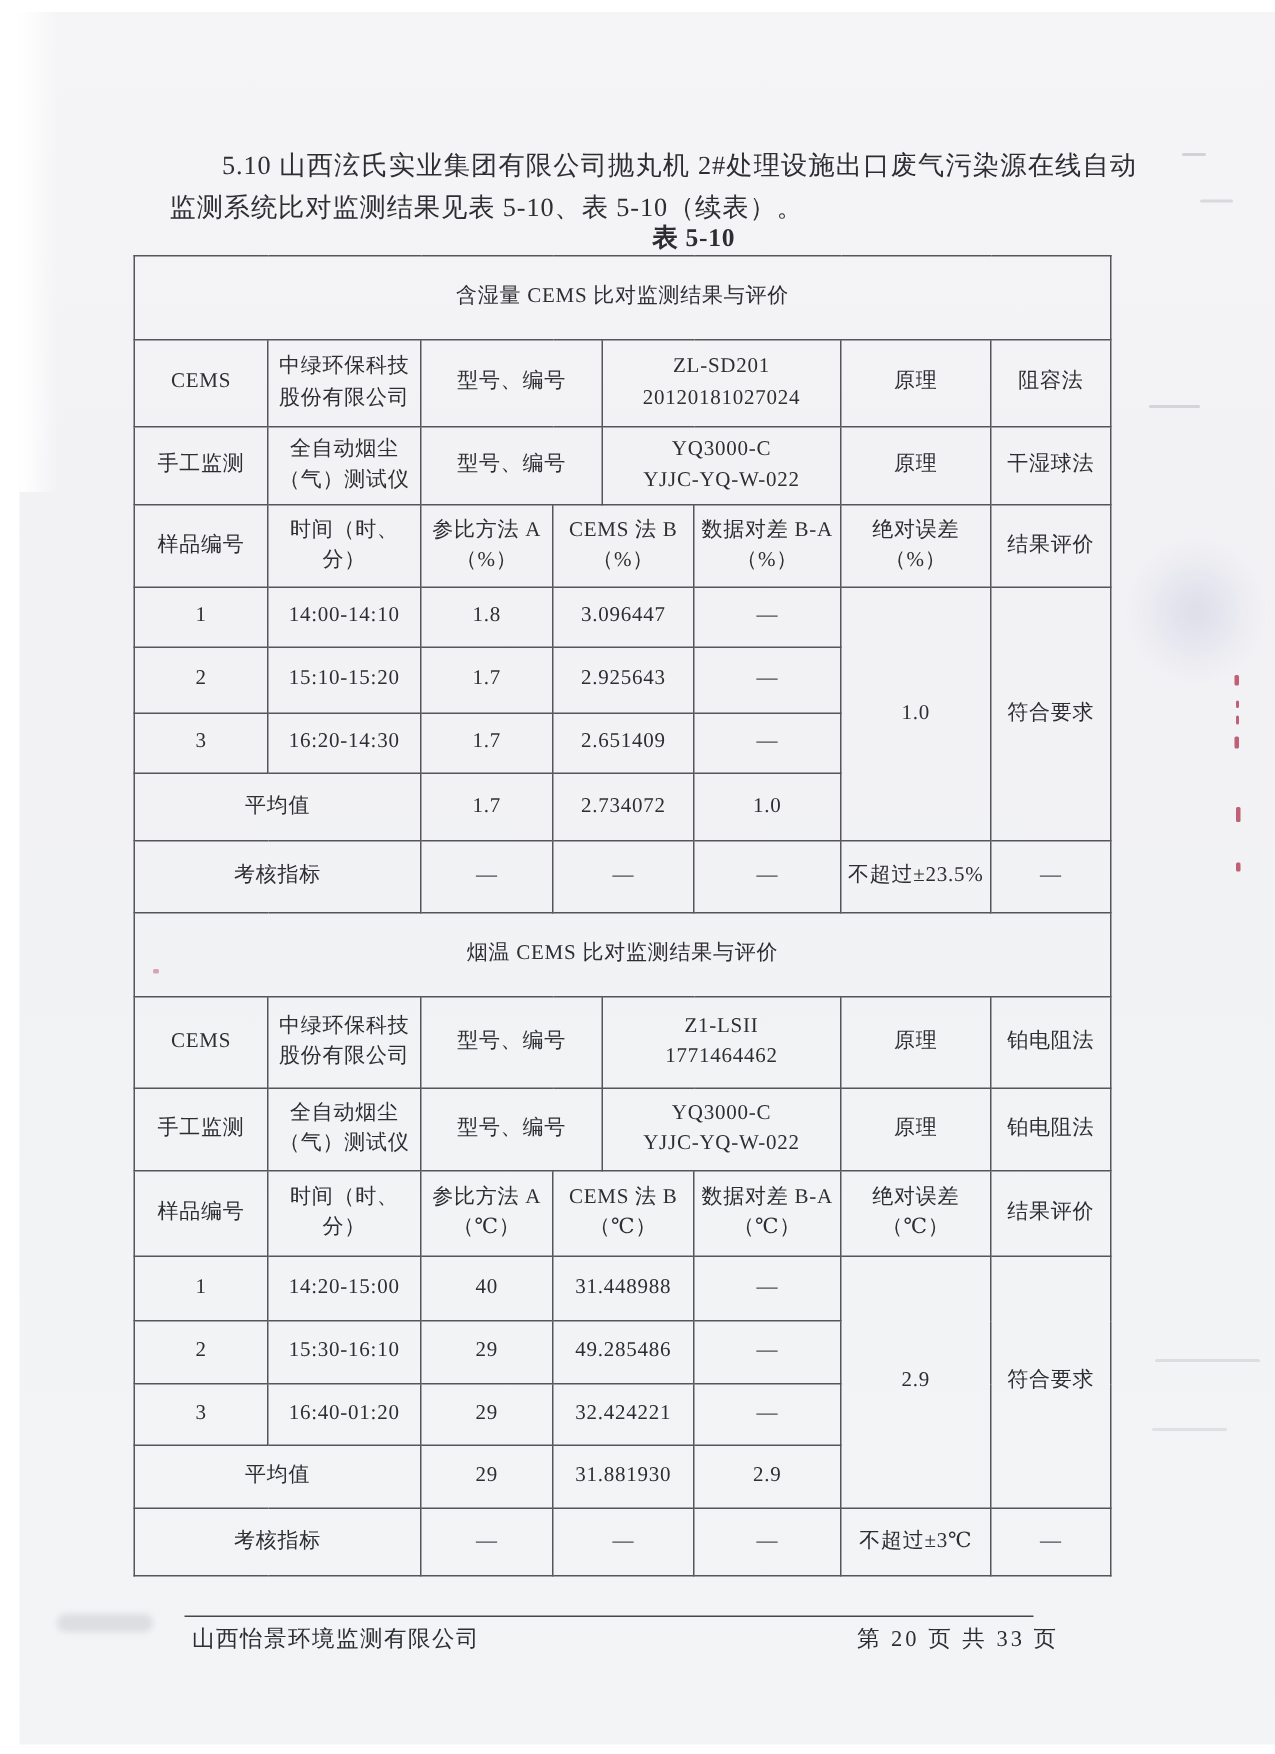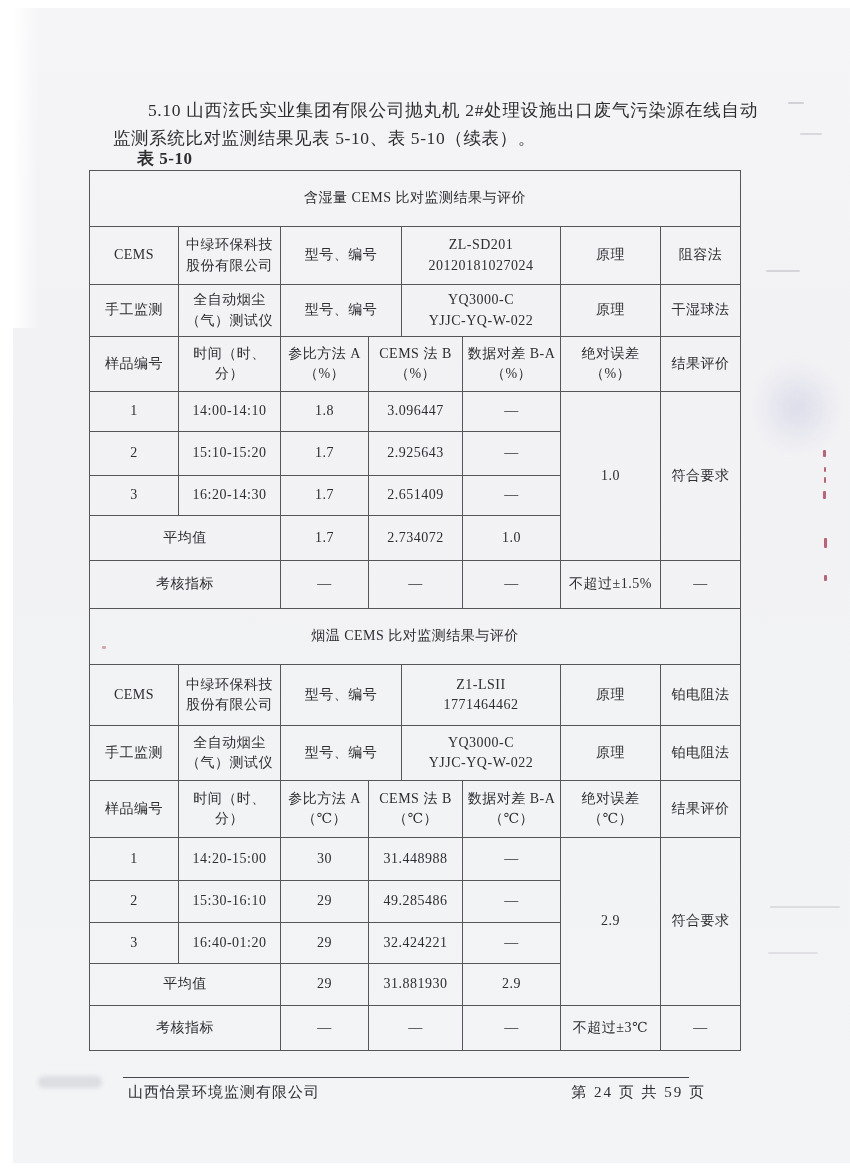--- a/index.html
+++ b/index.html
@@ -18,21 +18,21 @@
     background:linear-gradient(to right,#ffffff,rgba(255,255,255,0));
   }
   .intro{
     position:absolute;left:113px;top:96px;width:645px;
     font-size:17.5px;line-height:28px;letter-spacing:0.6px;
     text-indent:2em;text-align:justify;margin:0;
   }
   .caption{
     position:absolute;left:89px;top:147px;width:651px;
     display:flex;justify-content:center;gap:36px;padding-left:48px;
-    font-size:17px;font-weight:bold;letter-spacing:0.5px;flex-direction:column;
+    font-size:17px;font-weight:bold;letter-spacing:0.5px;
   }
   table.cmp{
     position:absolute;left:89px;top:170px;
     border-collapse:collapse;table-layout:fixed;width:651px;
   }
   table.cmp td{
     border:1px solid #55555a;
     text-align:center;vertical-align:middle;
     font-size:14px;line-height:1.45;
     white-space:pre-line;padding:2px 1px;
@@ -151,21 +151,21 @@
       <td colspan="2">平均值</td>
       <td>1.7</td>
       <td colspan="2">2.734072</td>
       <td>1.0</td>
     </tr>
     <tr style="height:48px">
       <td colspan="2">考核指标</td>
       <td>—</td>
       <td colspan="2">—</td>
       <td>—</td>
-      <td>不超过±1.5%</td>
+      <td>不超过±23.5%</td>
       <td>—</td>
     </tr>
 
     <tr style="height:56px">
       <td colspan="8" class="section">烟温 CEMS 比对监测结果与评价</td>
     </tr>
     <tr style="height:61px">
       <td>CEMS</td>
       <td>中绿环保科技
 股份有限公司</td>
@@ -194,21 +194,21 @@
 （℃）</td>
       <td>数据对差 B-A
 （℃）</td>
       <td>绝对误差
 （℃）</td>
       <td>结果评价</td>
     </tr>
     <tr style="height:43px">
       <td>1</td>
       <td>14:20-15:00</td>
-      <td>30</td>
+      <td>40</td>
       <td colspan="2">31.448988</td>
       <td>—</td>
       <td rowspan="4">2.9</td>
       <td rowspan="4">符合要求</td>
     </tr>
     <tr style="height:42px">
       <td>2</td>
       <td>15:30-16:10</td>
       <td>29</td>
       <td colspan="2">49.285486</td>
@@ -248,13 +248,13 @@
 <div class="red-mark" style="left:824px;top:575px;width:3px;height:6px;"></div>
 <div class="red-mark" style="left:102px;top:646px;width:4px;height:3px;opacity:0.45;"></div>
 <div class="gray-mark" style="left:766px;top:270px;width:34px;height:2px;opacity:0.25;"></div>
 <div class="gray-mark" style="left:770px;top:906px;width:70px;height:2px;opacity:0.18;"></div>
 <div class="gray-mark" style="left:768px;top:952px;width:50px;height:2px;opacity:0.15;"></div>
 <div class="gray-mark" style="left:788px;top:102px;width:16px;height:2px;opacity:0.28;"></div>
 <div class="gray-mark" style="left:800px;top:133px;width:22px;height:2px;opacity:0.22;"></div>
 
 <div class="footer-line"></div>
 <div class="footer-company">山西怡景环境监测有限公司</div>
-<div class="footer-page">第 24 页 共 59 页</div>
+<div class="footer-page">第 20 页 共 33 页</div>
 
 </body></html>

